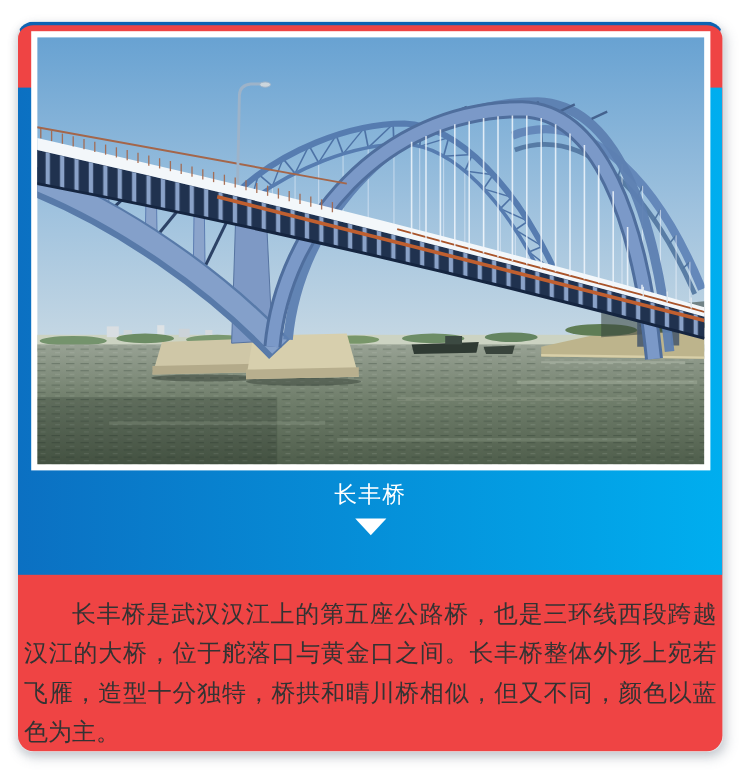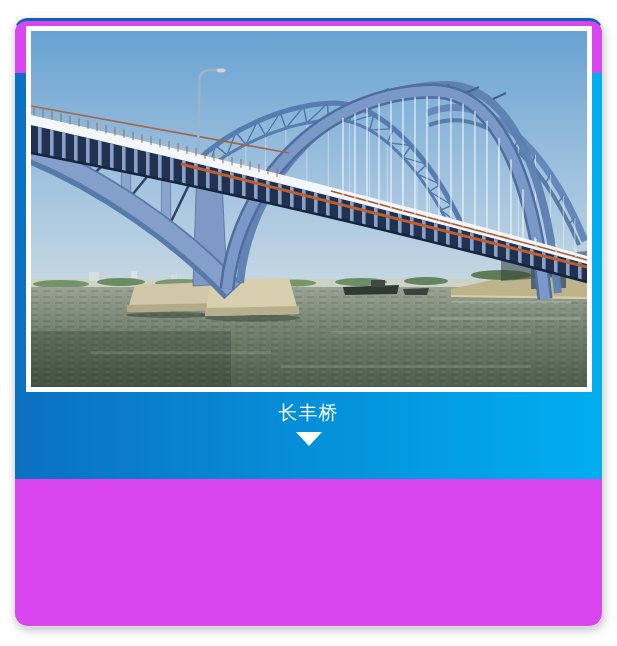--- a/index.html
+++ b/index.html
@@ -3,21 +3,21 @@
 <meta charset="utf-8">
 <style>
   html,body{margin:0;padding:0;}
   body{
     width:617px;height:646px;background:#ffffff;position:relative;
     font-family:"DejaVu Sans","Liberation Sans",sans-serif;
     overflow:hidden;
   }
   .card{
     position:absolute;left:14px;top:18px;width:587px;height:605px;
-    background:#d946ef;
+    background:#ef4444;
     border:1px solid #e0e3e6;
     border-top:3px solid #0d63b2;
     border-radius:14px;
     box-shadow:2px 4px 10px rgba(110,120,135,.30), -1px 2px 6px rgba(110,120,135,.15);
     overflow:hidden;
   }
   .hero{position:relative;height:453px;}
   .band{
     position:absolute;left:0;top:47px;width:100%;height:406px;
     background:linear-gradient(90deg,#0b70c2,#00aeef);
@@ -295,13 +295,16 @@
           <path d="M167,122 L168.5,48 Q169,40 178,39 L188,39" fill="none" stroke="#9db3c9" stroke-width="2.4"></path>
           <ellipse cx="190" cy="39.5" rx="4.5" ry="2.2" fill="#ccd6dd" stroke="#9db3c9" stroke-width="0.8"></ellipse>
         </g>
       </svg>
     </div>
 
     <div class="caption">长丰桥</div>
     <div class="chevron"></div>
   </div>
 
+  <div class="article">
+    <p>长丰桥是武汉汉江上的第五座公路桥，也是三环线西段跨越汉江的大桥，位于舵落口与黄金口之间。长丰桥整体外形上宛若飞雁，造型十分独特，桥拱和晴川桥相似，但又不同，颜色以蓝色为主。</p>
+  </div>
 </div>
 
 </body></html>

